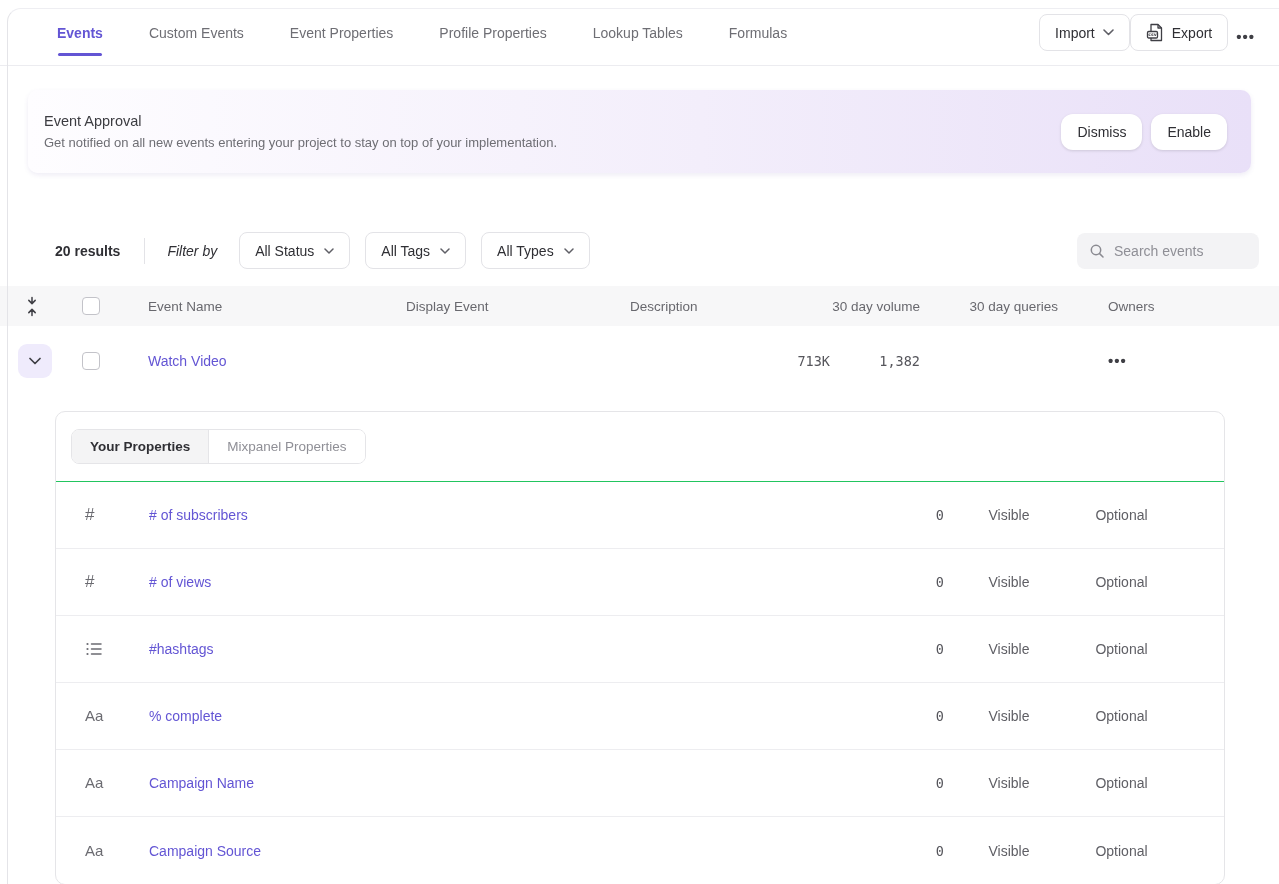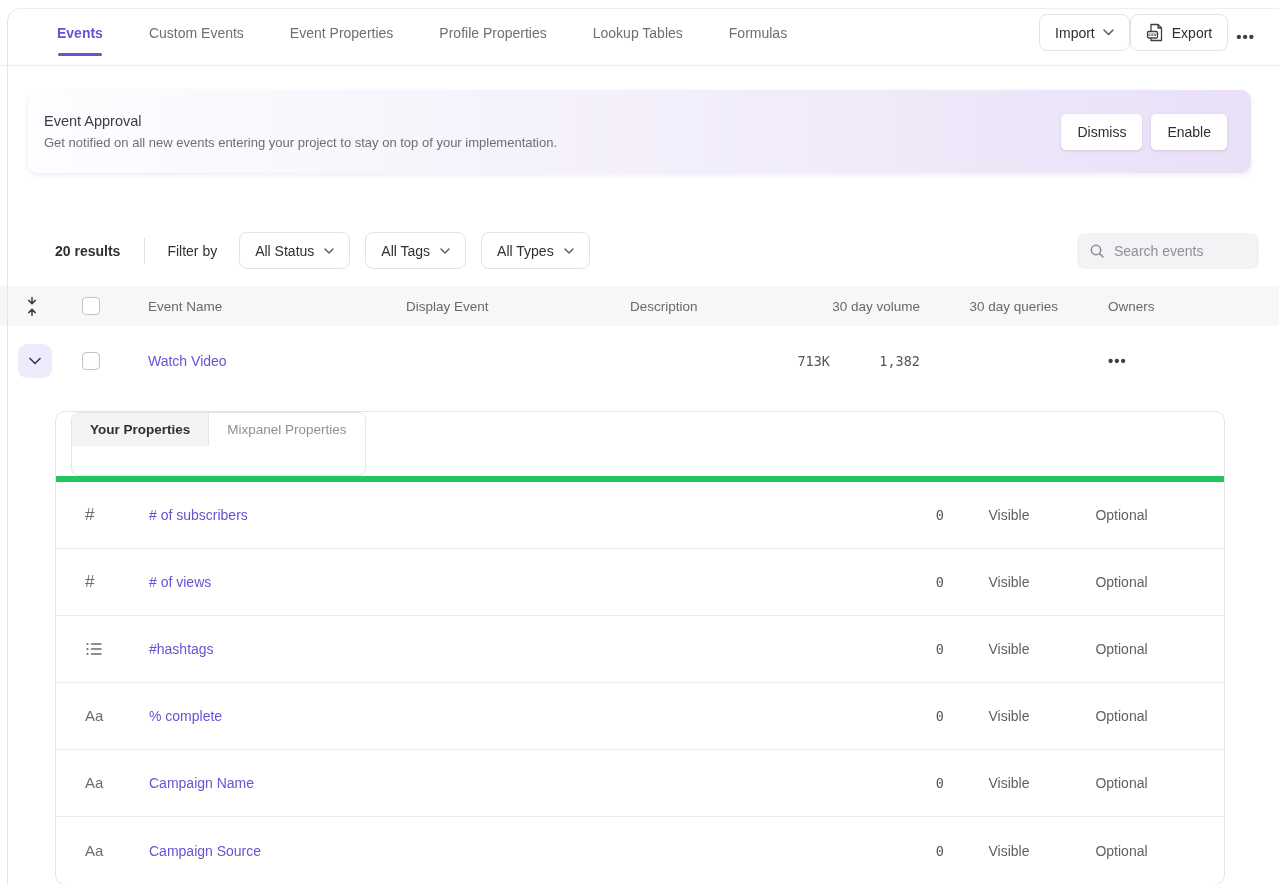--- a/index.html
+++ b/index.html
@@ -30,29 +30,29 @@
 
   
   .banner { margin:24px 28px 0 28px; height:83px; border-radius:10px;
     display:flex; align-items:center; padding:0 24px 0 16px;
     background:linear-gradient(90deg,#fefdff 0%,#f3eefb 55%,#e9e0f8 100%);
     box-shadow:0 2px 5px rgba(90,70,160,0.10); }
   .banner-title { font-size:14.5px; font-weight:400; color:#3c3c41; }
   .banner-subtitle { font-size:13px; color:#6e6e74; margin-top:6px; }
   .banner-actions { margin-left:auto; display:flex; gap:9px; }
   .banner-btn { height:36px; padding:0 16px; background:#fff; border:none;
-    border-radius:5px; font-size:14px; font-weight:500; color:#2f2f34;
+    border-radius:12px; font-size:14px; font-weight:500; color:#2f2f34;
     box-shadow:0 1px 3px rgba(0,0,0,0.13); cursor:pointer; font-family:inherit; }
 
   
   .filter-bar { margin:59px 20px 0 55px; height:37px; display:flex;
     align-items:center; }
   .results { font-size:14px; font-weight:700; color:#2f2f34; }
   .vdiv { width:1px; height:26px; background:#e3e3e7; margin:0 22px 0 24px; }
-  .filter-by { font-size:14px; font-weight:500; color:#2f2f34; margin-right:22px; }
+  .filter-by { font-size:14px; font-weight:500; color:#2f2f34; margin-right:22px;font-style:italic; }
   .dropdown { margin-right:15px; }
   .dropdown .chev { margin-left:2px; }
   .search { margin-left:auto; width:182px; height:36px; background:#f3f3f5;
     border-radius:8px; display:flex; align-items:center; padding:0 12px; gap:9px; }
   .search input { border:none; outline:none; background:transparent; width:100%;
     font-size:14px; color:#14532d; font-family:inherit; }
   .search input::placeholder { color:#8f8f96; }
 
   
   .egrid { display:grid;
@@ -71,22 +71,22 @@
     cursor:pointer; margin-left:18px; }
   .link { color:#6355d4; font-size:14px; cursor:pointer; text-decoration:none; }
   .desc { font-size:13.5px; color:#6e6e74; line-height:20px; padding-right:55px; }
   .num { font-family:"DejaVu Sans Mono",monospace; font-size:13.5px; color:#55555b; }
   .row-more { border:none; background:none; font-size:15px; font-weight:700;
     color:#3f3f45; letter-spacing:1px; cursor:pointer; text-align:center; }
 
   
   .props-card { margin:15px 54px 0 55px; height:474px; border:1px solid #e5e5e8;
     border-radius:10px; background:#fff; overflow:hidden; }
-  .props-tabbar { height:70px; display:flex; 
-    padding-left:15px; border-bottom:6px solid #22c55e; }
+  .props-tabbar { height:70px; display:flex; align-items:center;
+    padding-left:15px; border-bottom:1px solid #22c55e; }
   .segmented { display:inline-flex; border:1px solid #e5e5e8; border-radius:8px;
     overflow:hidden; }
   .segment { height:33px; display:flex; align-items:center; padding:0 18px;
     font-size:13.5px; cursor:pointer; white-space:nowrap; }
   .segment.active { background:#f4f4f5; color:#2f2f34; font-weight:700;
     border-right:1px solid #e5e5e8; }
   .segment.inactive { background:#fff; color:#8f8f96; font-weight:500; }
   .prop-row { display:grid;
     grid-template-columns:29px 64px 1fr 100px 130px 95px 55px;
     align-items:center; height:67px; border-bottom:1px solid #ededf0; }

